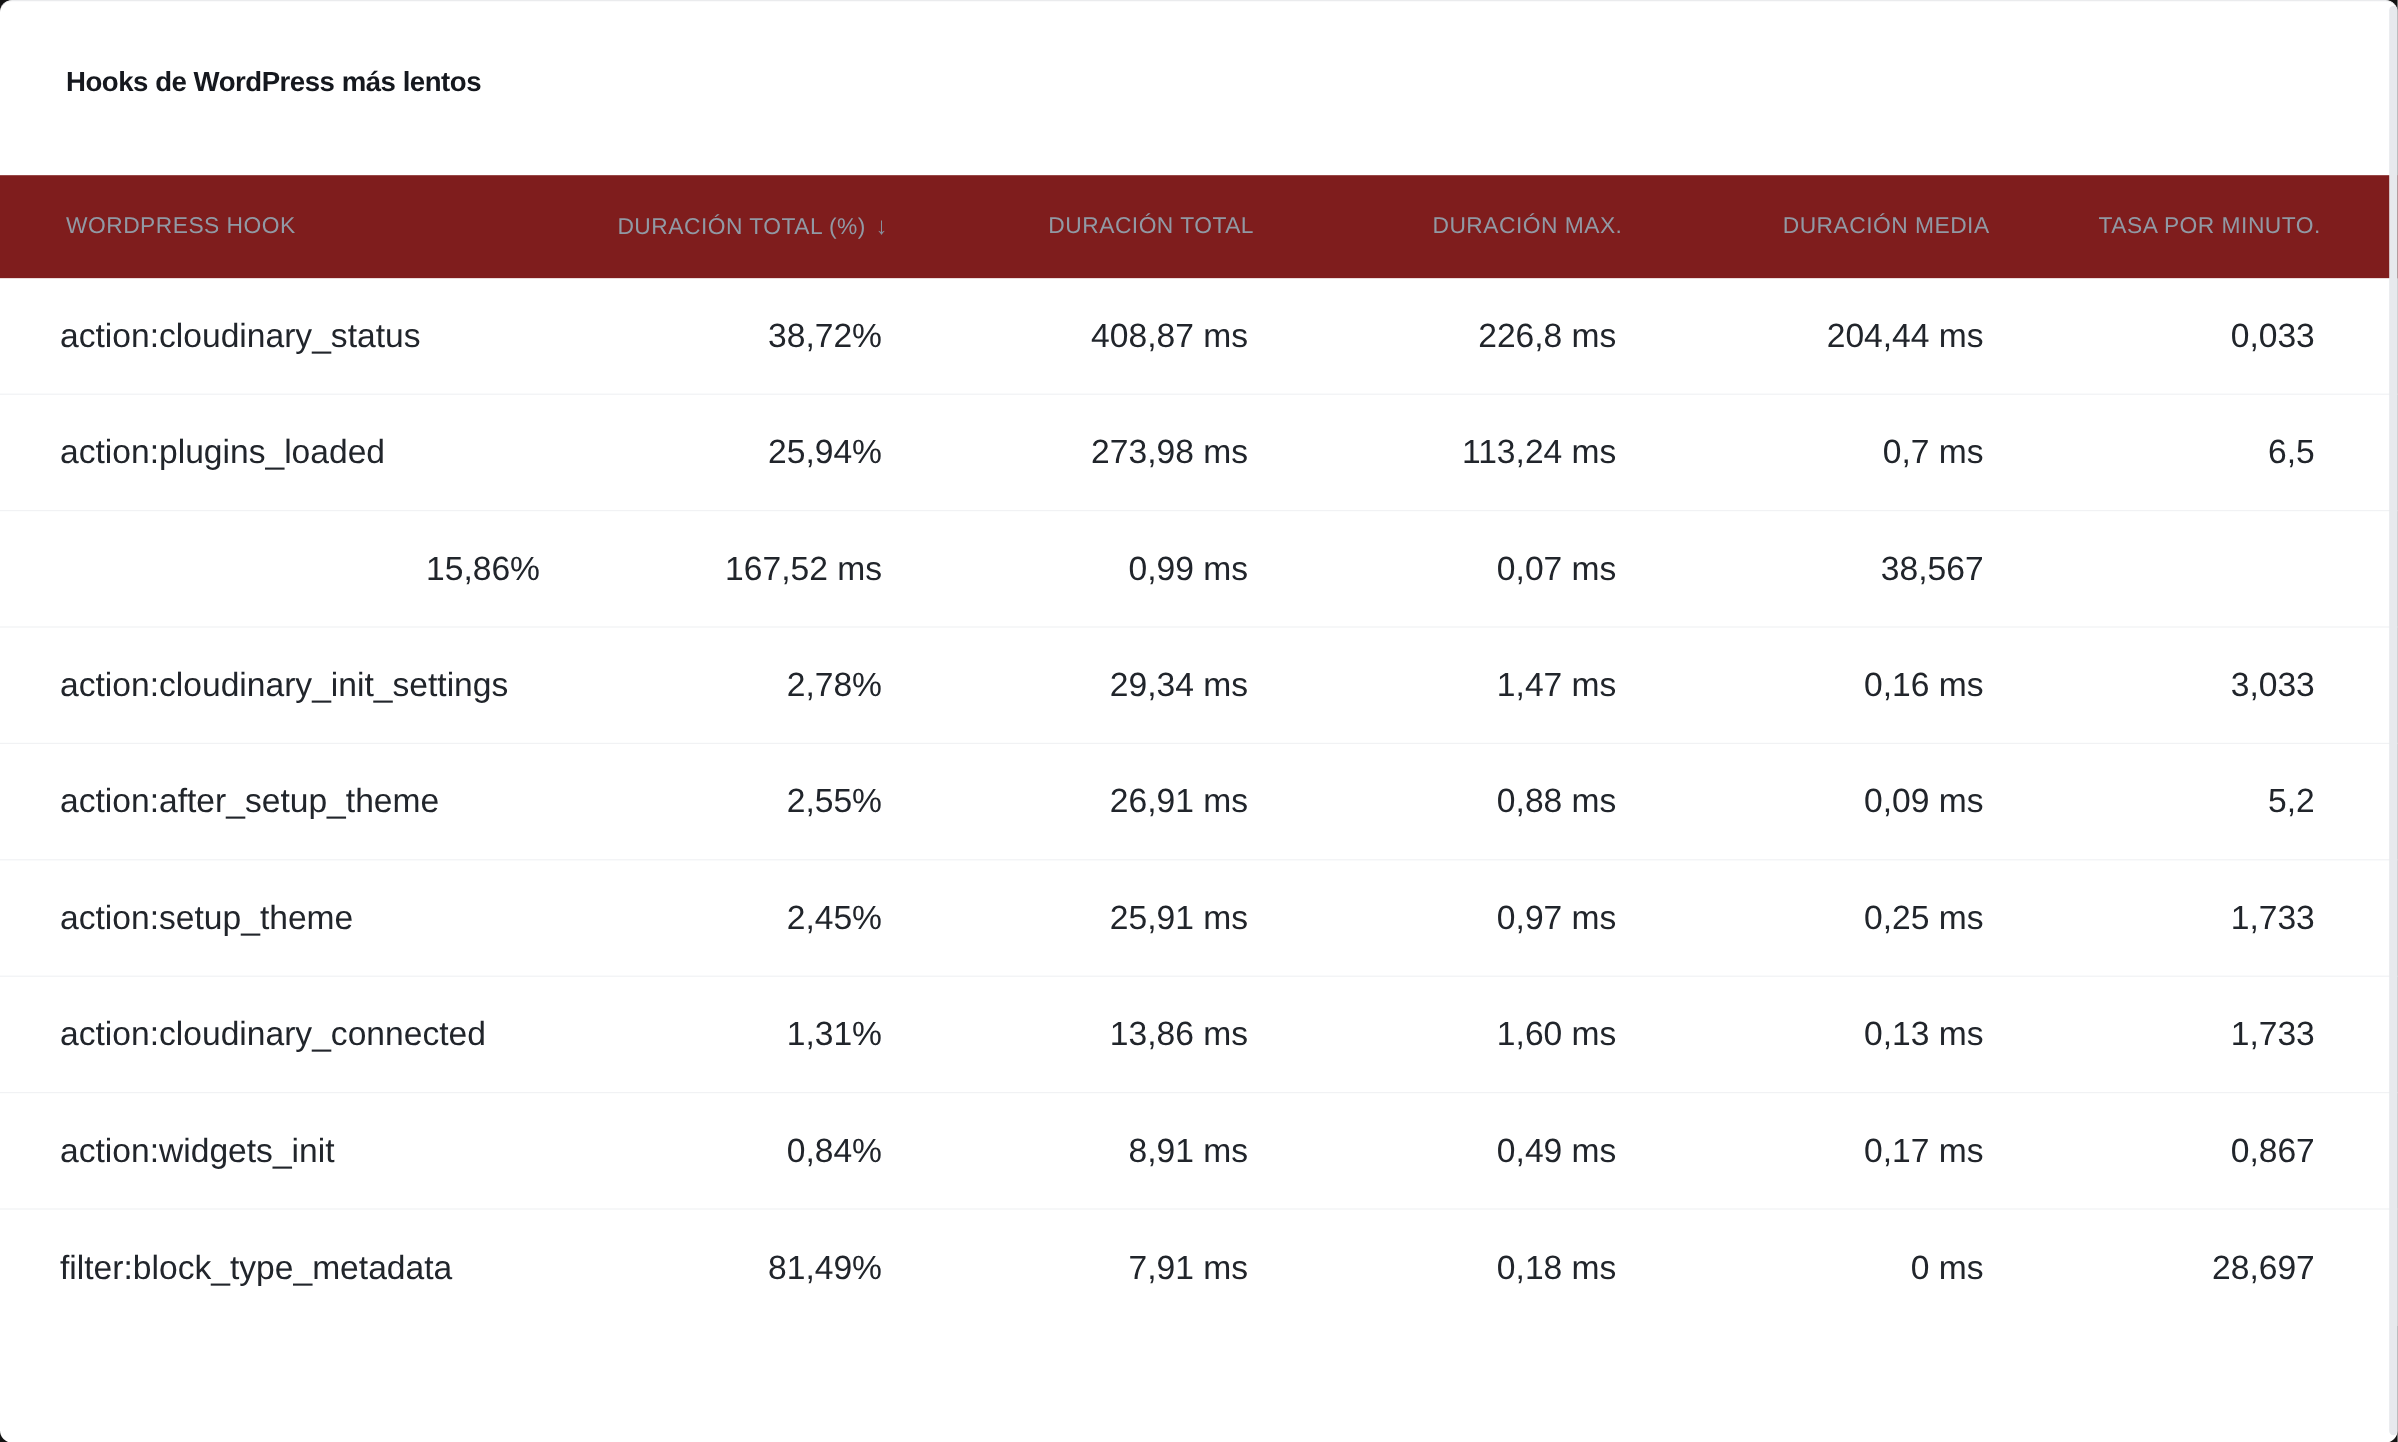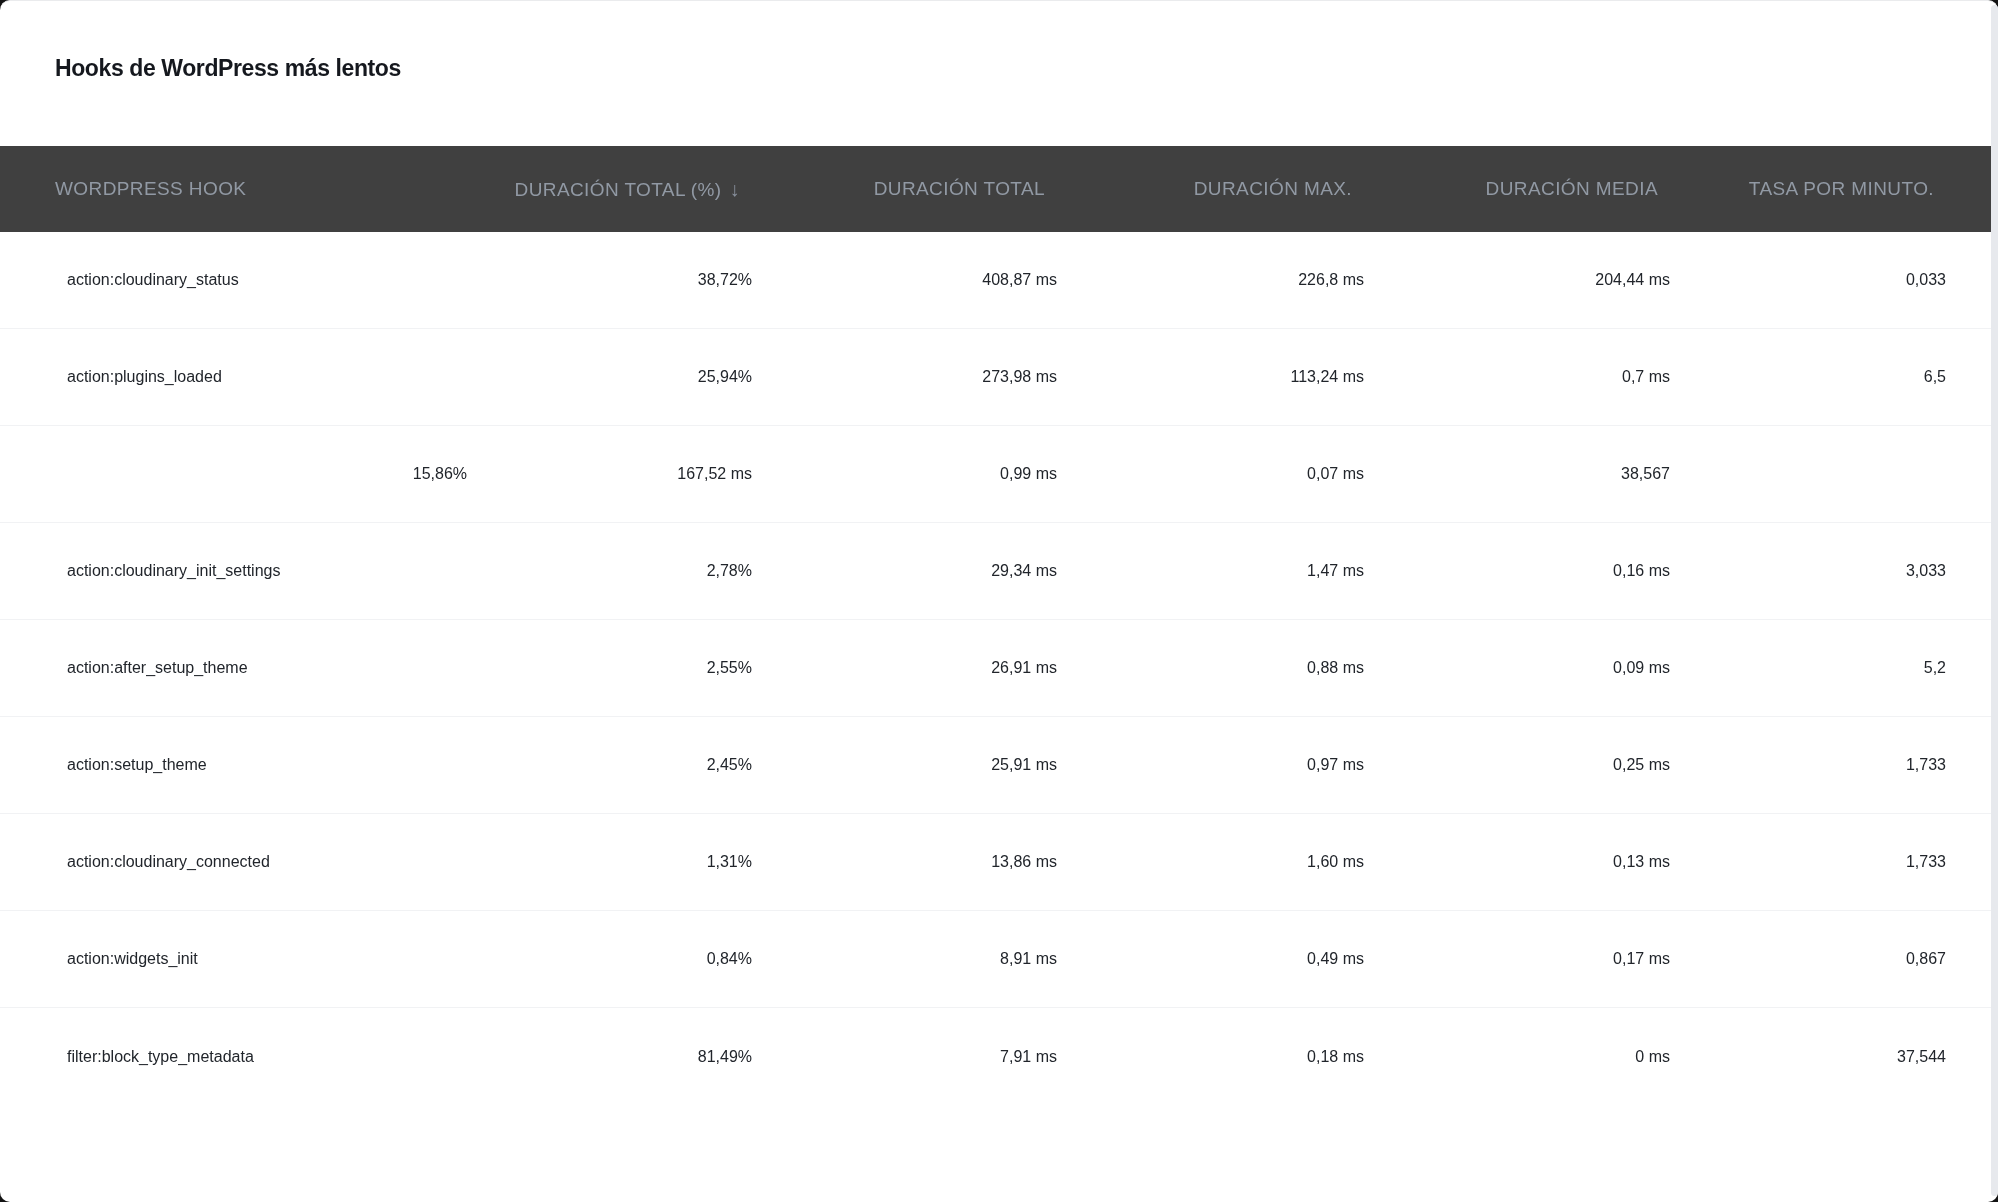--- a/index.html
+++ b/index.html
@@ -20,41 +20,41 @@
     margin: 47px 14px 0 55px;
     font-size: 23px;
     line-height: 40px;
     font-weight: bold;
     letter-spacing: -0.4px;
     color: #15181e;
   }
   .thead {
     margin-top: 58px;
     height: 86px;
-    background: #404040;
+    background: #7f1d1d;
     display: grid;
     grid-template-columns: 400px 285px 305px 307px 306px 276px;
     padding: 0 57px 0 55px;
     align-items: center;
     font-size: 19px;
     letter-spacing: 0.4px;
     color: #9199a4;
   }
   .th { white-space: nowrap; }
   .right { text-align: right; }
   .sort-arrow { margin-left: 8px; font-size: 20px; color: #878f9b; }
   .tbody { background: #ffffff; }
   .tr {
     height: 97px;
     display: grid;
     grid-template-columns: 400px 285px 305px 307px 306px 276px;
-    padding: 0 57px 0 67px;
+    padding: 0 57px 0 50px;
     align-items: center;
     border-bottom: 1px solid #f1f2f4;
-    font-size: 16px;
+    font-size: 28px;
     color: #21252b;
   }
   .tr:last-child { border-bottom: none; }
   .td { white-space: nowrap; }
   .scrollbar-strip {
     position: absolute;
     top: 5px;
     right: 0;
     width: 7px;
     height: 1191px;
@@ -153,19 +153,19 @@
         <div class="td right">0,49 ms</div>
         <div class="td right">0,17 ms</div>
         <div class="td right">0,867</div>
       </div>
       <div class="tr">
         <div class="td">filter:block_type_metadata</div>
         <div class="td right">81,49%</div>
         <div class="td right">7,91 ms</div>
         <div class="td right">0,18 ms</div>
         <div class="td right">0 ms</div>
-        <div class="td right">37,544</div>
+        <div class="td right">28,697</div>
       </div>
     </div>
 
 </div>
 
 <div class="scrollbar-strip"></div>
 
 </body></html>

